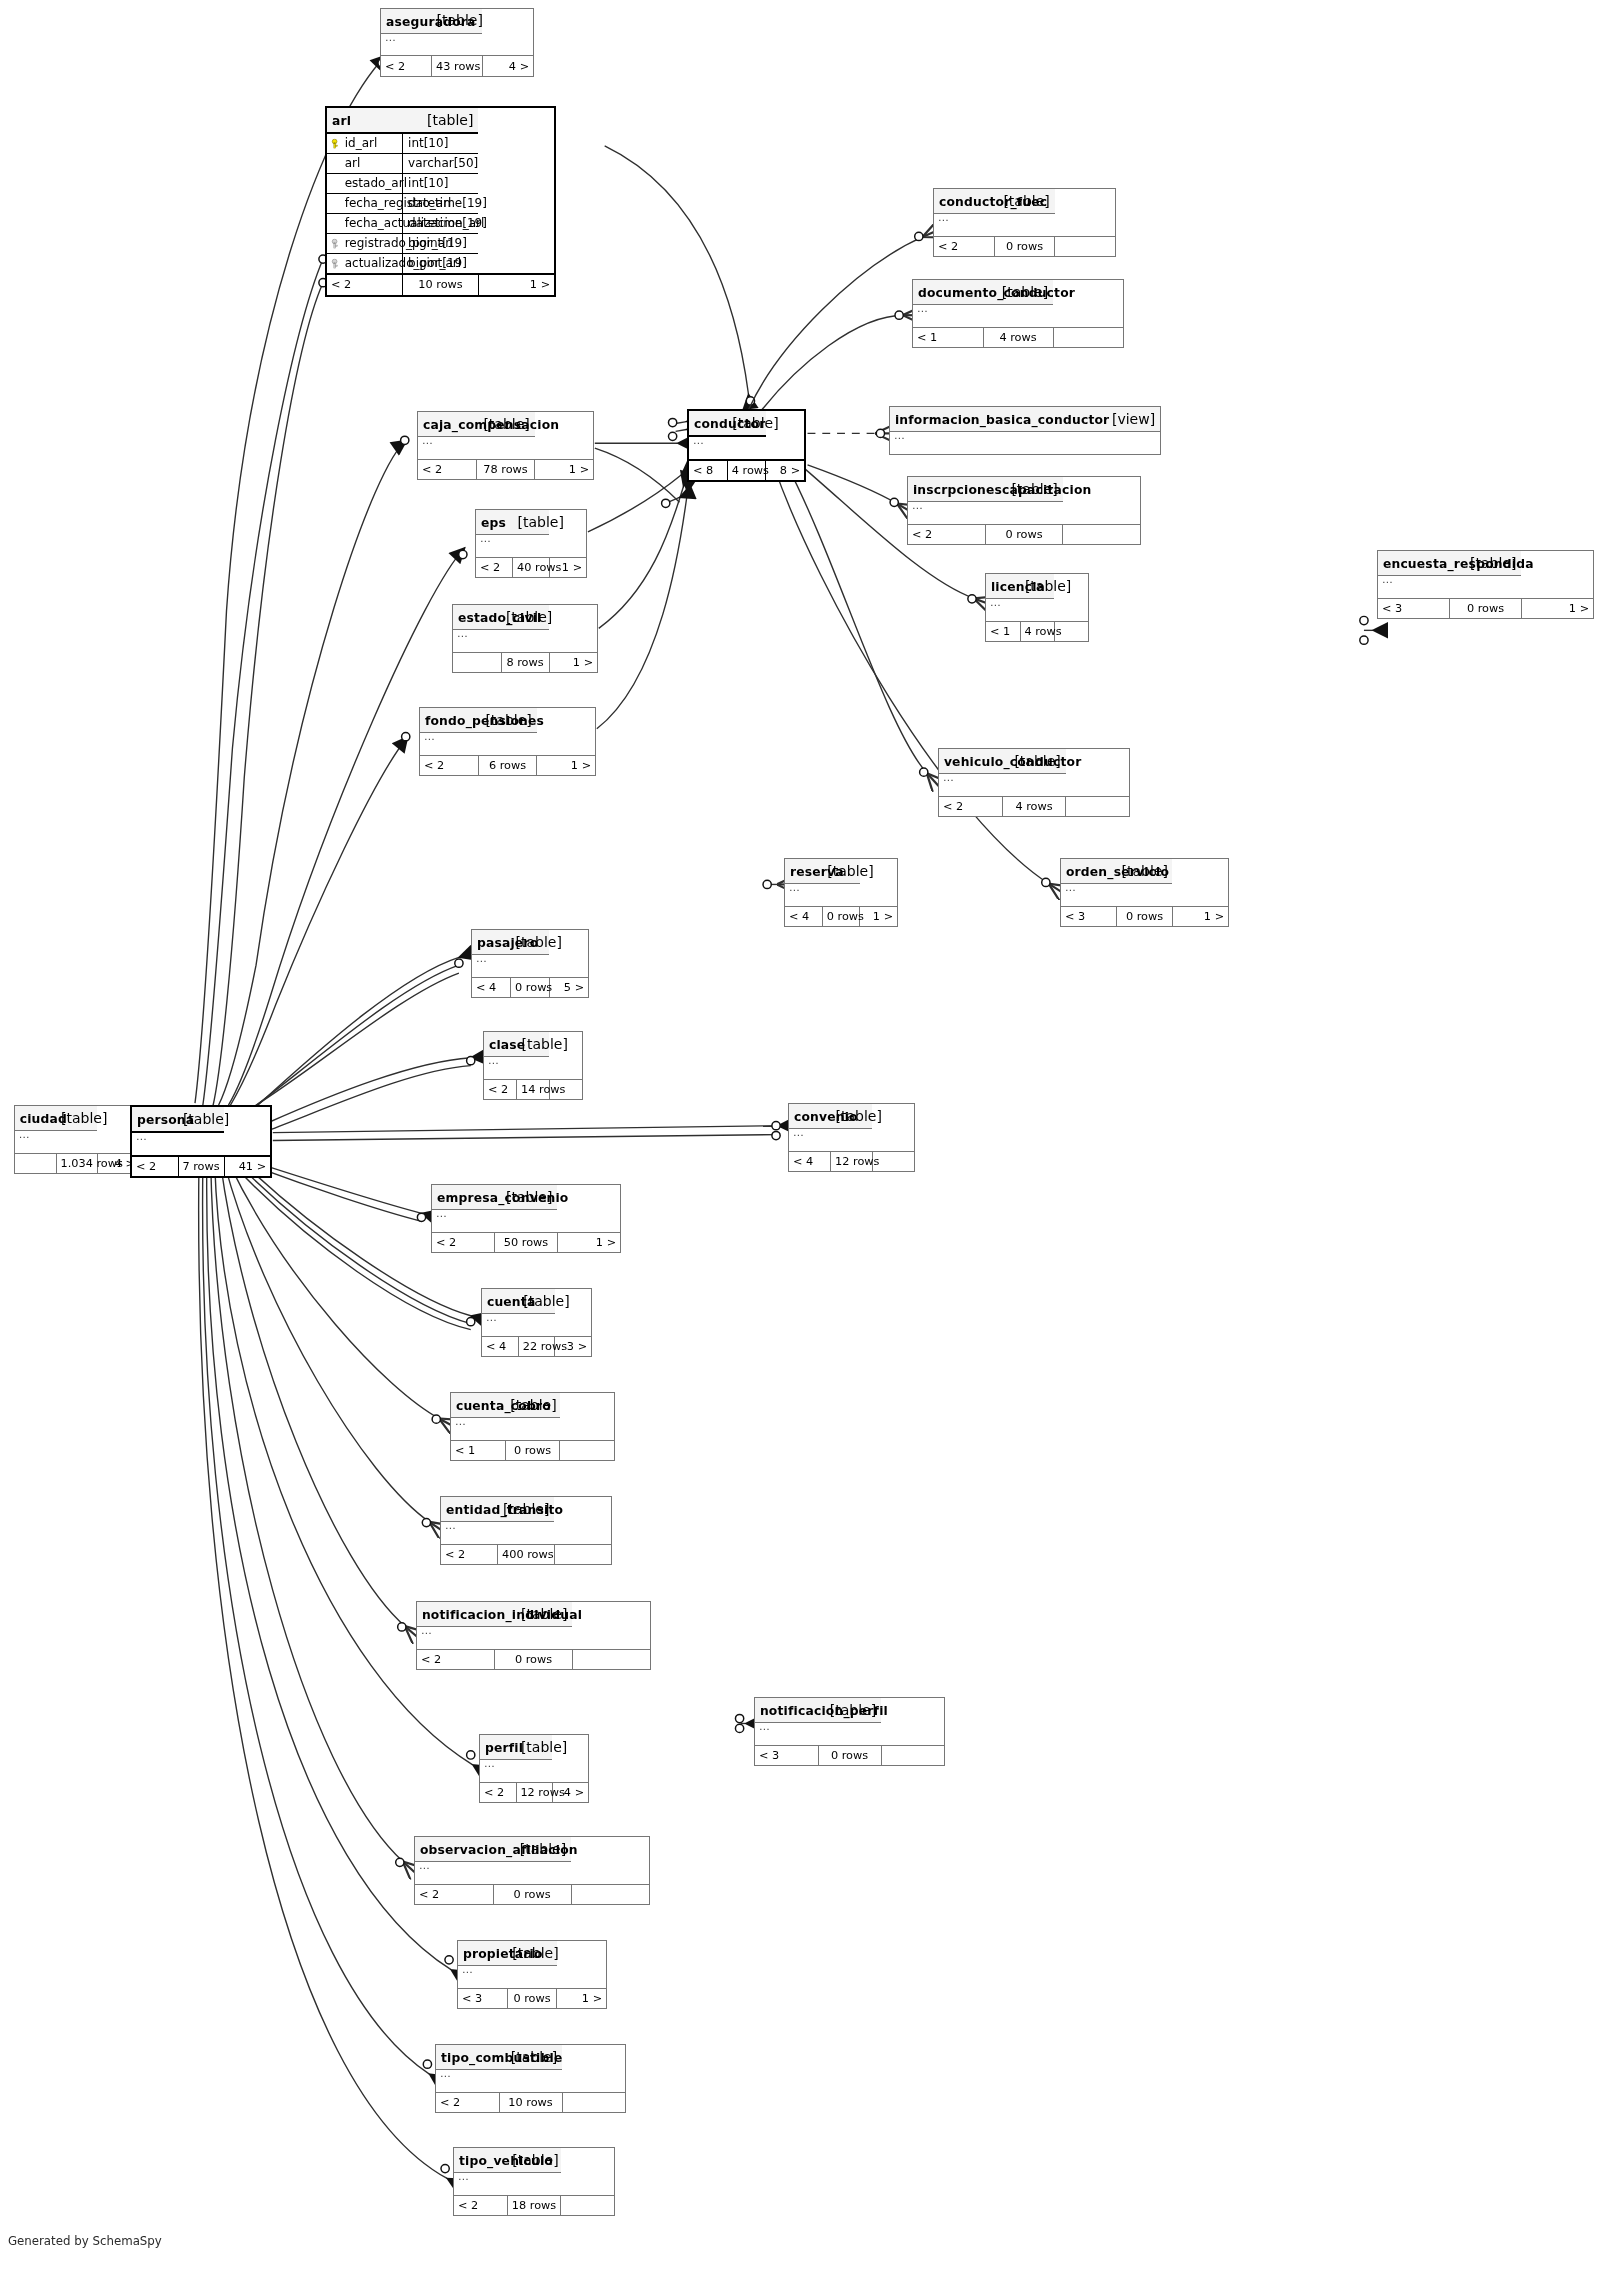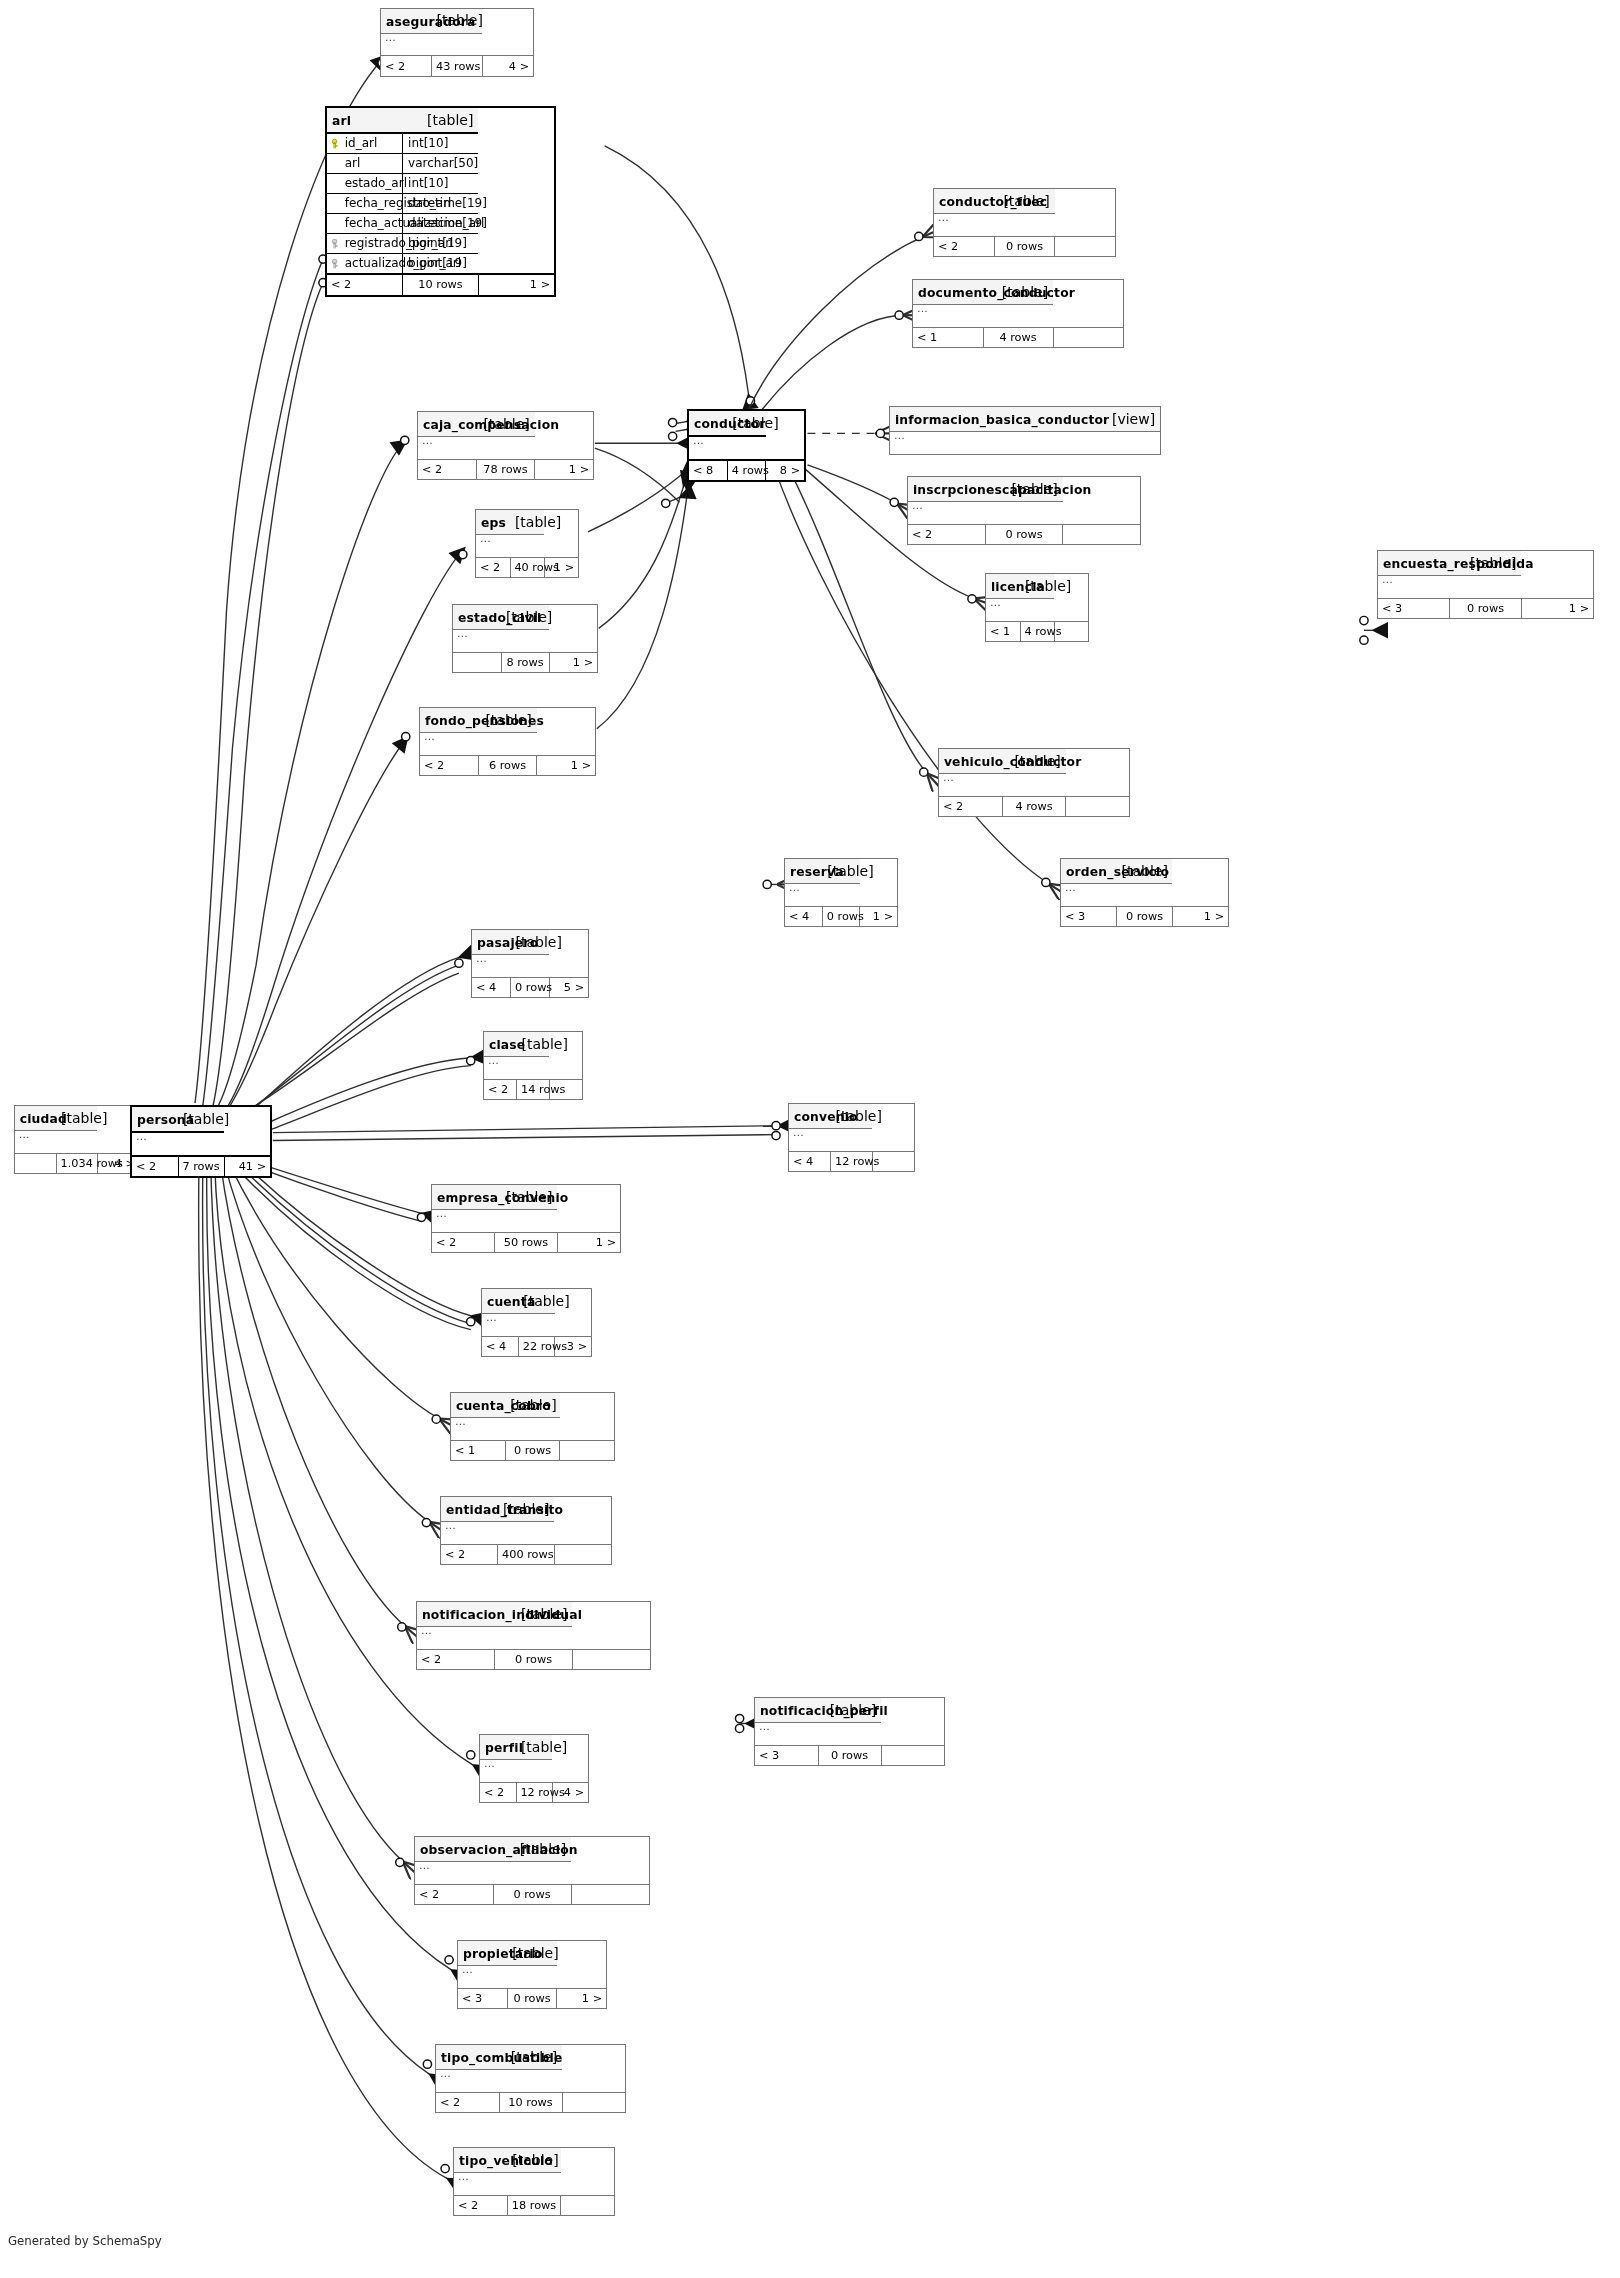--- a/index.html
+++ b/index.html
@@ -430,21 +430,21 @@
             <td colspan="2"><span>…</span></td>
           </tr>
           <tr class="foot">
             <td class="f1" style="width:57px"><span>&lt; 2</span></td>
             <td class="f2" style="width:108px"><span>0 rows</span></td>
             <td class="f3"><span></span></td>
           </tr>
         </tbody>
       </table>
     </div>
-    <div class="node" style="left: 475px; top: 509px; width: 104px;">
+    <div class="node" style="left: 475px; top: 509px; width: 112px;">
       <table>
         <tbody>
           <tr class="hdr">
             <td><span class="tname">eps</span></td>
             <td class="ttype"><span>[table]</span></td>
           </tr>
           <tr class="dots">
             <td colspan="2"><span>…</span></td>
           </tr>
           <tr class="foot">

